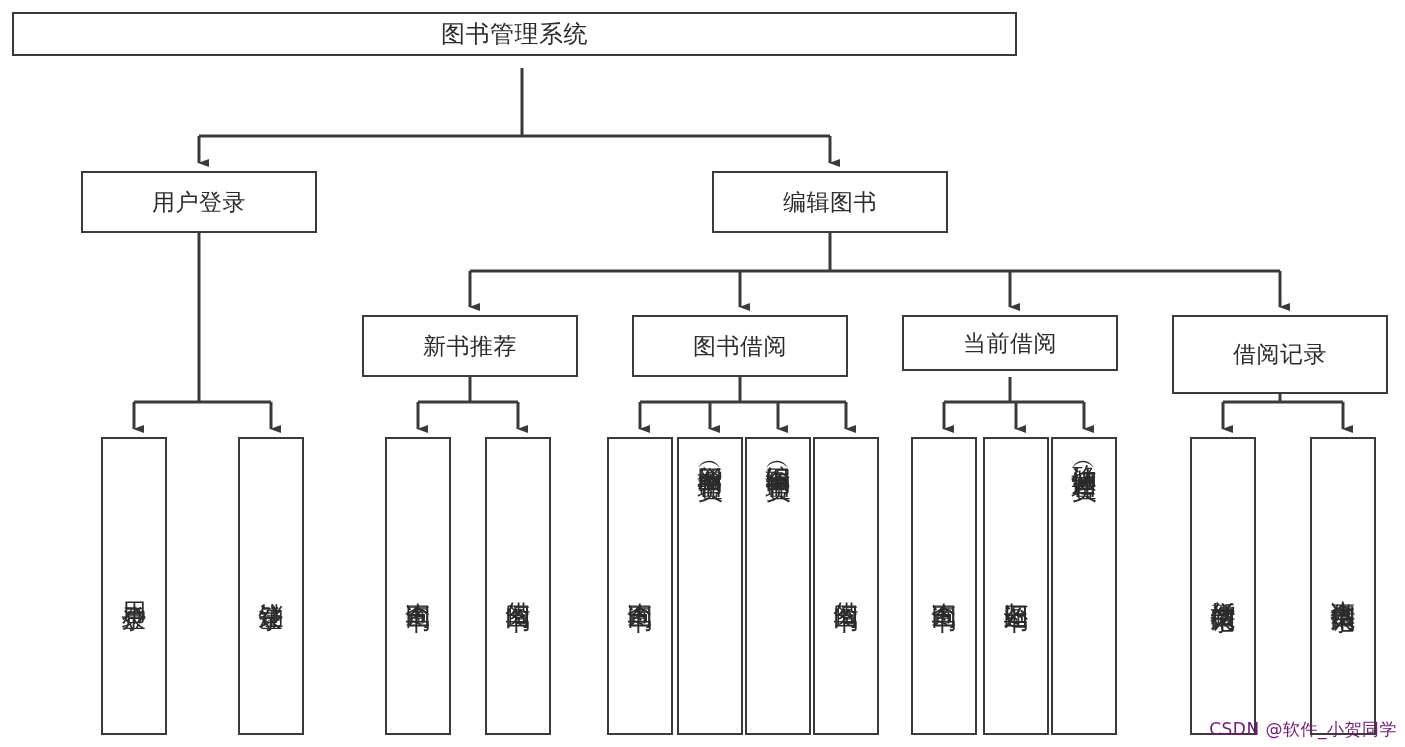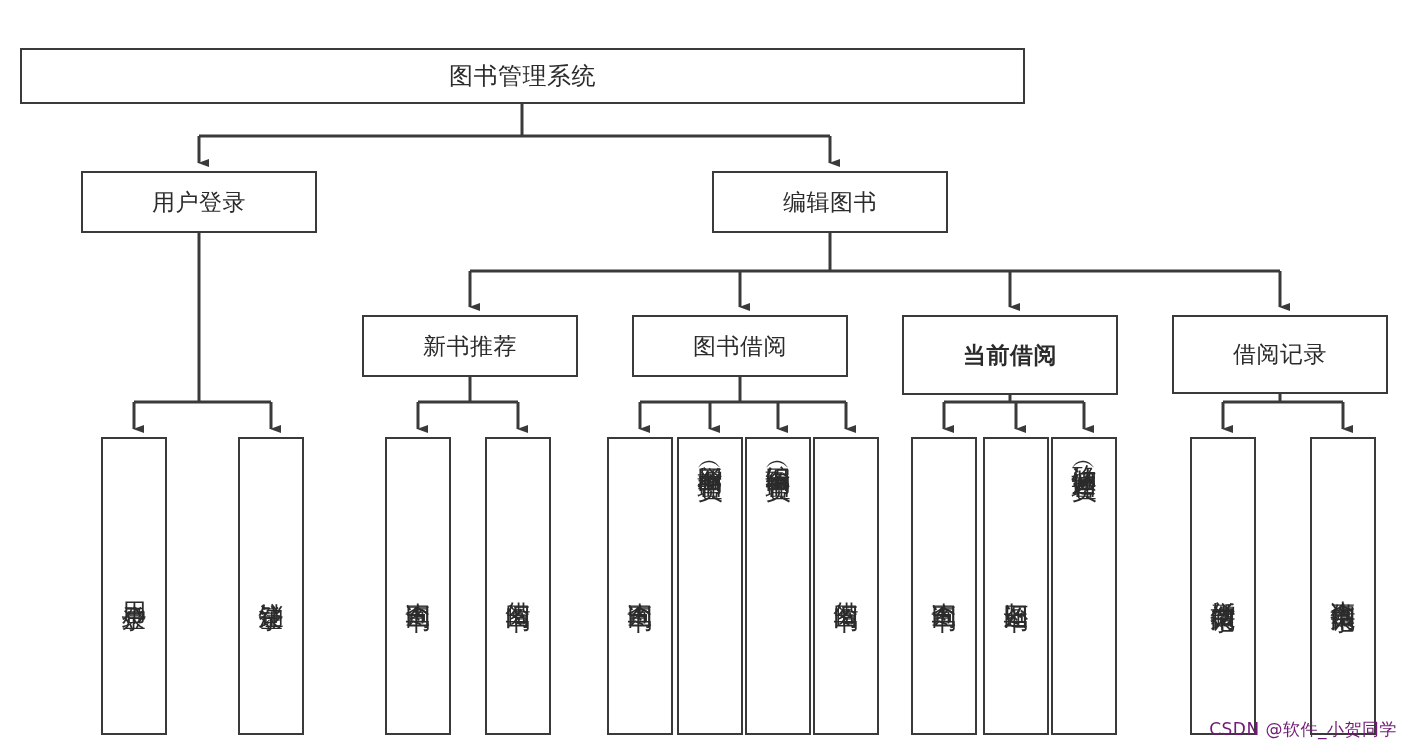--- a/index.html
+++ b/index.html
@@ -140,38 +140,38 @@
       <path d="M1016,402 L1016,429" marker-end="url(#arrow)"></path>
       <path d="M1084,402 L1084,429" marker-end="url(#arrow)"></path>
 
       <path d="M1280,377 L1280,402"></path>
       <path d="M1223,402 L1343,402"></path>
       <path d="M1223,402 L1223,429" marker-end="url(#arrow)"></path>
       <path d="M1343,402 L1343,429" marker-end="url(#arrow)"></path>
     </g>
   </svg>
 
-  <div class="node horiz root" style="left:20px; top:12px; width:1005px; height:56px;margin-top:36px;">
+  <div class="node horiz root" style="left:12px; top:12px; width:1005px; height:44px;">
     <span class="node-label">图书管理系统</span>
   </div>
 
   <div class="node horiz" style="left:81px; top:171px; width:236px; height:62px;">
     <span class="node-label">用户登录</span>
   </div>
   <div class="node horiz" style="left:712px; top:171px; width:236px; height:62px;">
     <span class="node-label">编辑图书</span>
   </div>
 
   <div class="node horiz" style="left:362px; top:315px; width:216px; height:62px;">
     <span class="node-label">新书推荐</span>
   </div>
   <div class="node horiz" style="left:632px; top:315px; width:216px; height:62px;">
     <span class="node-label">图书借阅</span>
   </div>
-  <div class="node horiz" style="left:902px; top:315px; width:216px; height:80px;font-weight:bold;">
+  <div class="node horiz" style="left:902px; top:315px; width:216px; height:56px;">
     <span class="node-label">当前借阅</span>
   </div>
   <div class="node horiz" style="left:1172px; top:315px; width:216px; height:79px;">
     <span class="node-label">借阅记录</span>
   </div>
 
   <div class="node vert centered" style="left:101px; top:437px; width:66px; height:298px;">
     <span class="node-label">用户登录</span>
   </div>
   <div class="node vert centered" style="left:238px; top:437px; width:66px; height:298px;">

